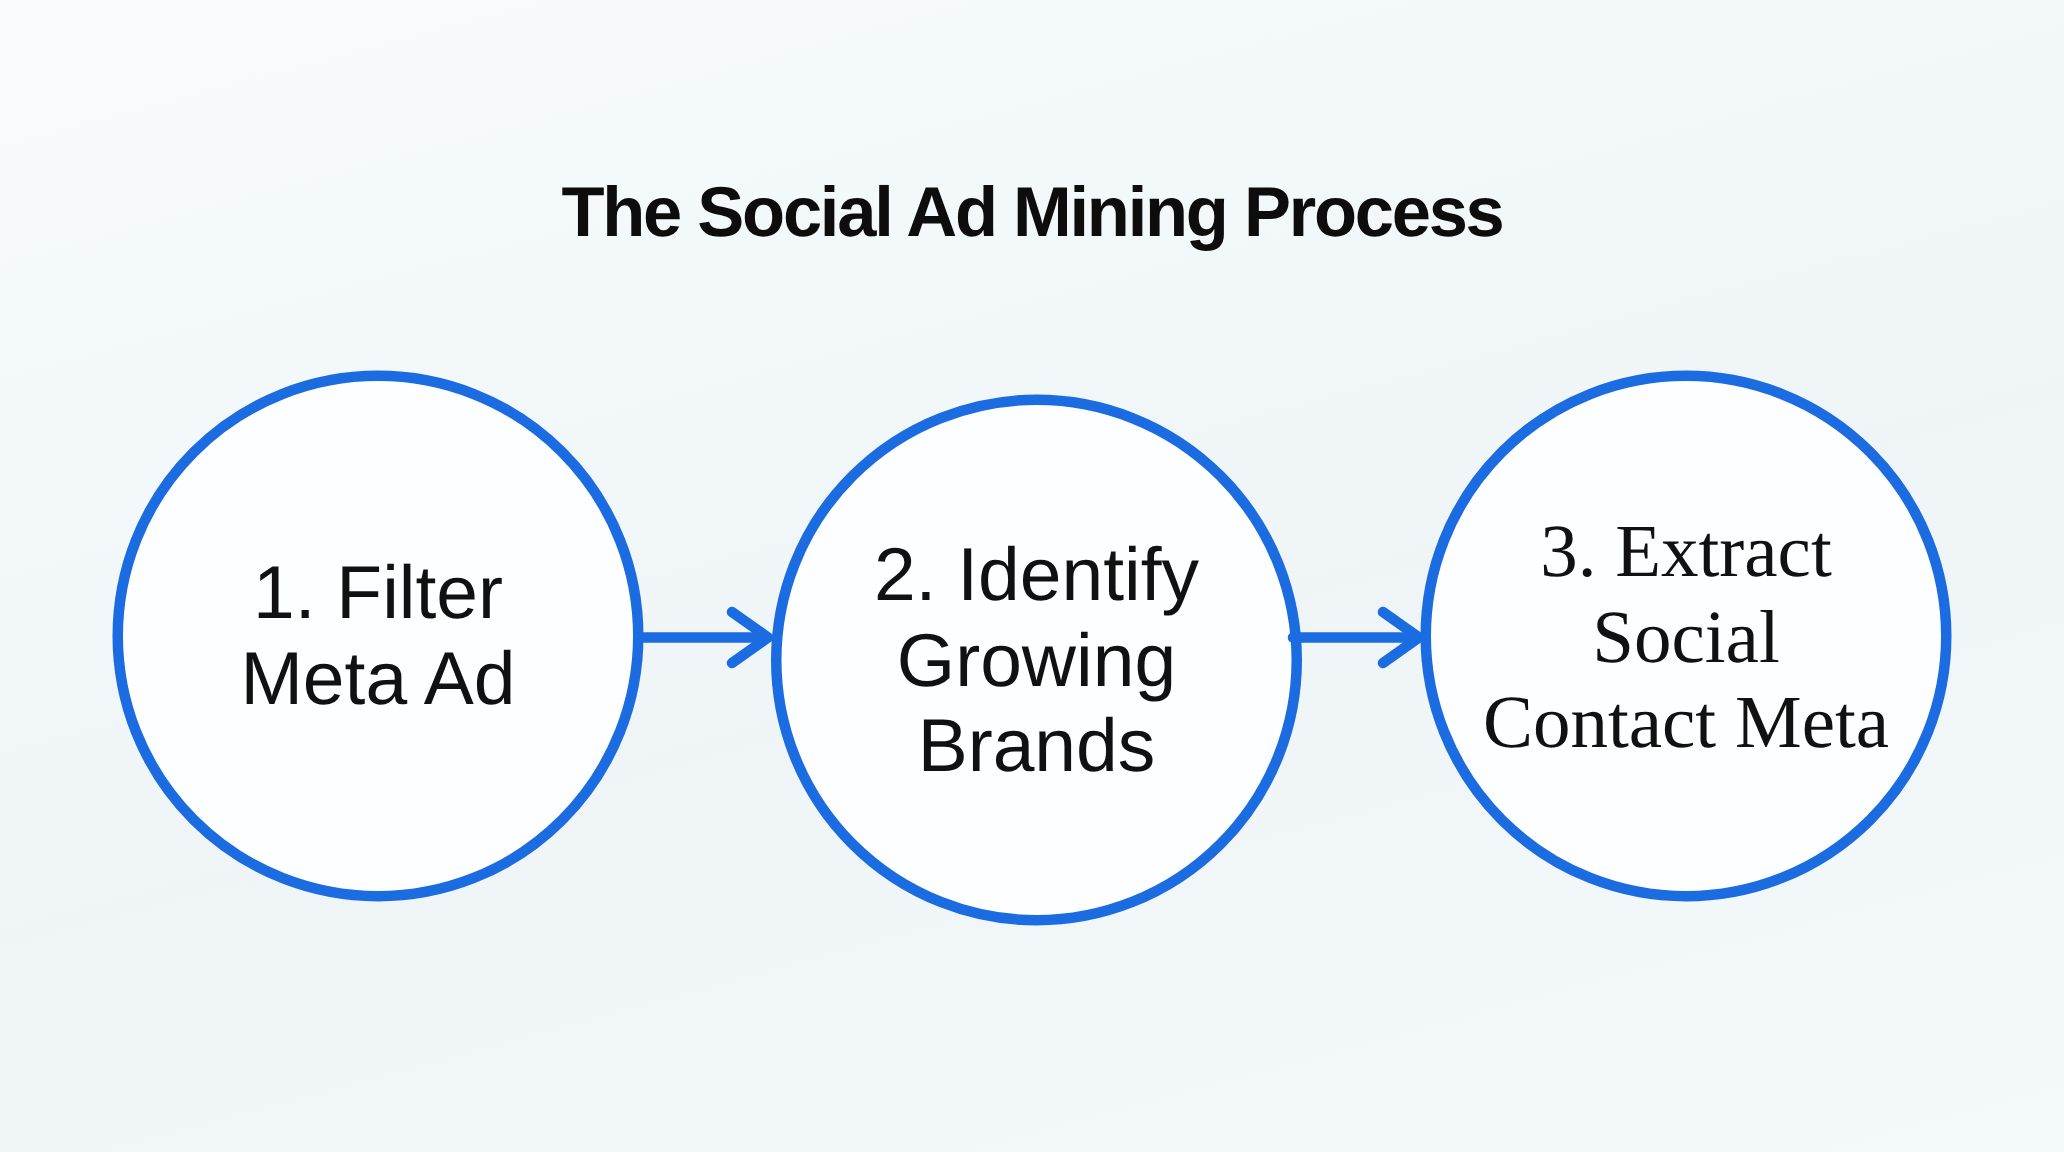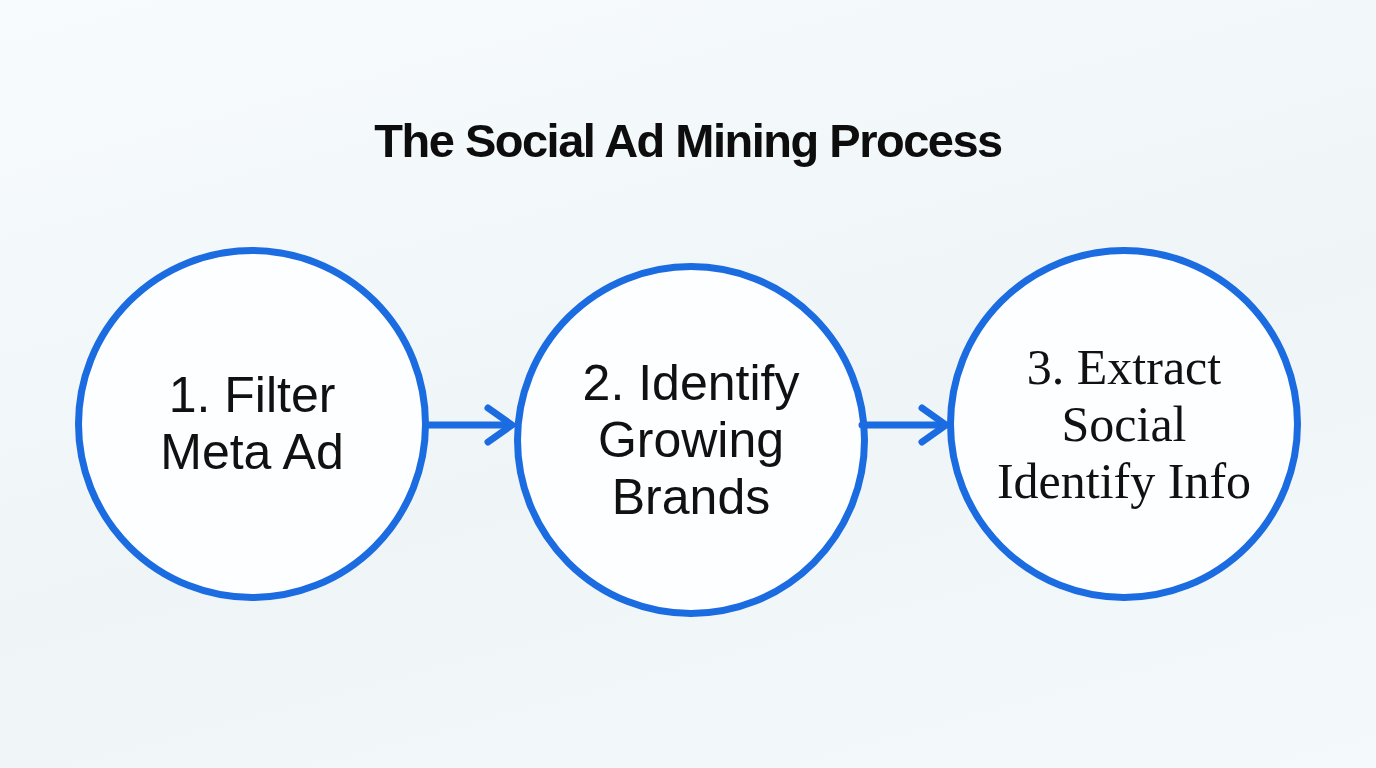--- a/index.html
+++ b/index.html
@@ -85,15 +85,15 @@
 
 <svg class="arrow" id="arrow-2" width="96" height="52" viewBox="0 0 96 52">
   <line x1="4" y1="26" x2="82" y2="26" stroke="#1b6be1" stroke-width="7" stroke-linecap="round"></line>
   <polyline points="64,9 88,26 64,43" fill="none" stroke="#1b6be1" stroke-width="7" stroke-linecap="round" stroke-linejoin="round"></polyline>
 </svg>
 
 <div class="circle" id="circle-3">
   <div class="step-label">
     <span class="step-line">3. Extract</span>
     <span class="step-line">Social</span>
-    <span class="step-line">Identify Info</span>
+    <span class="step-line">Contact Meta</span>
   </div>
 </div>
 
 </body></html>

